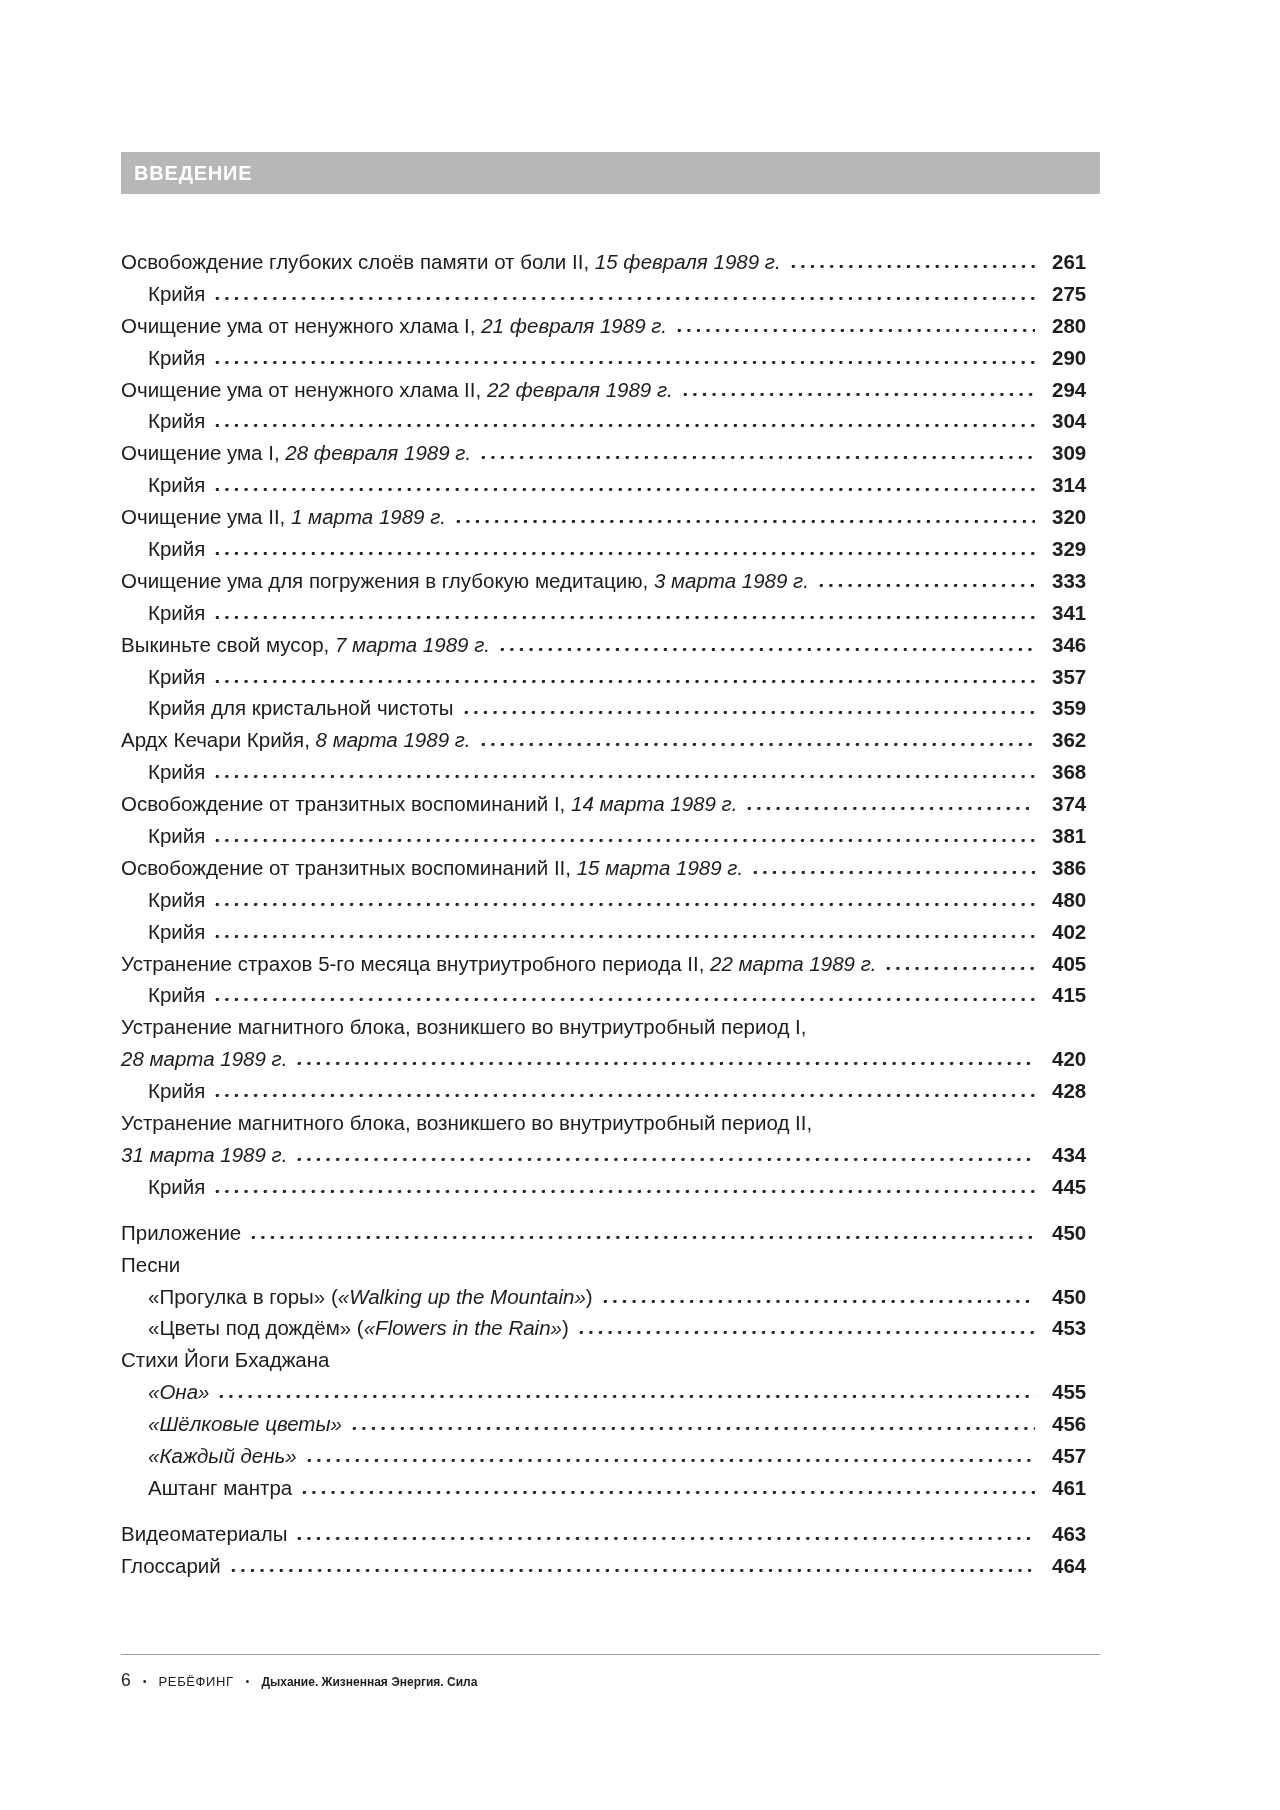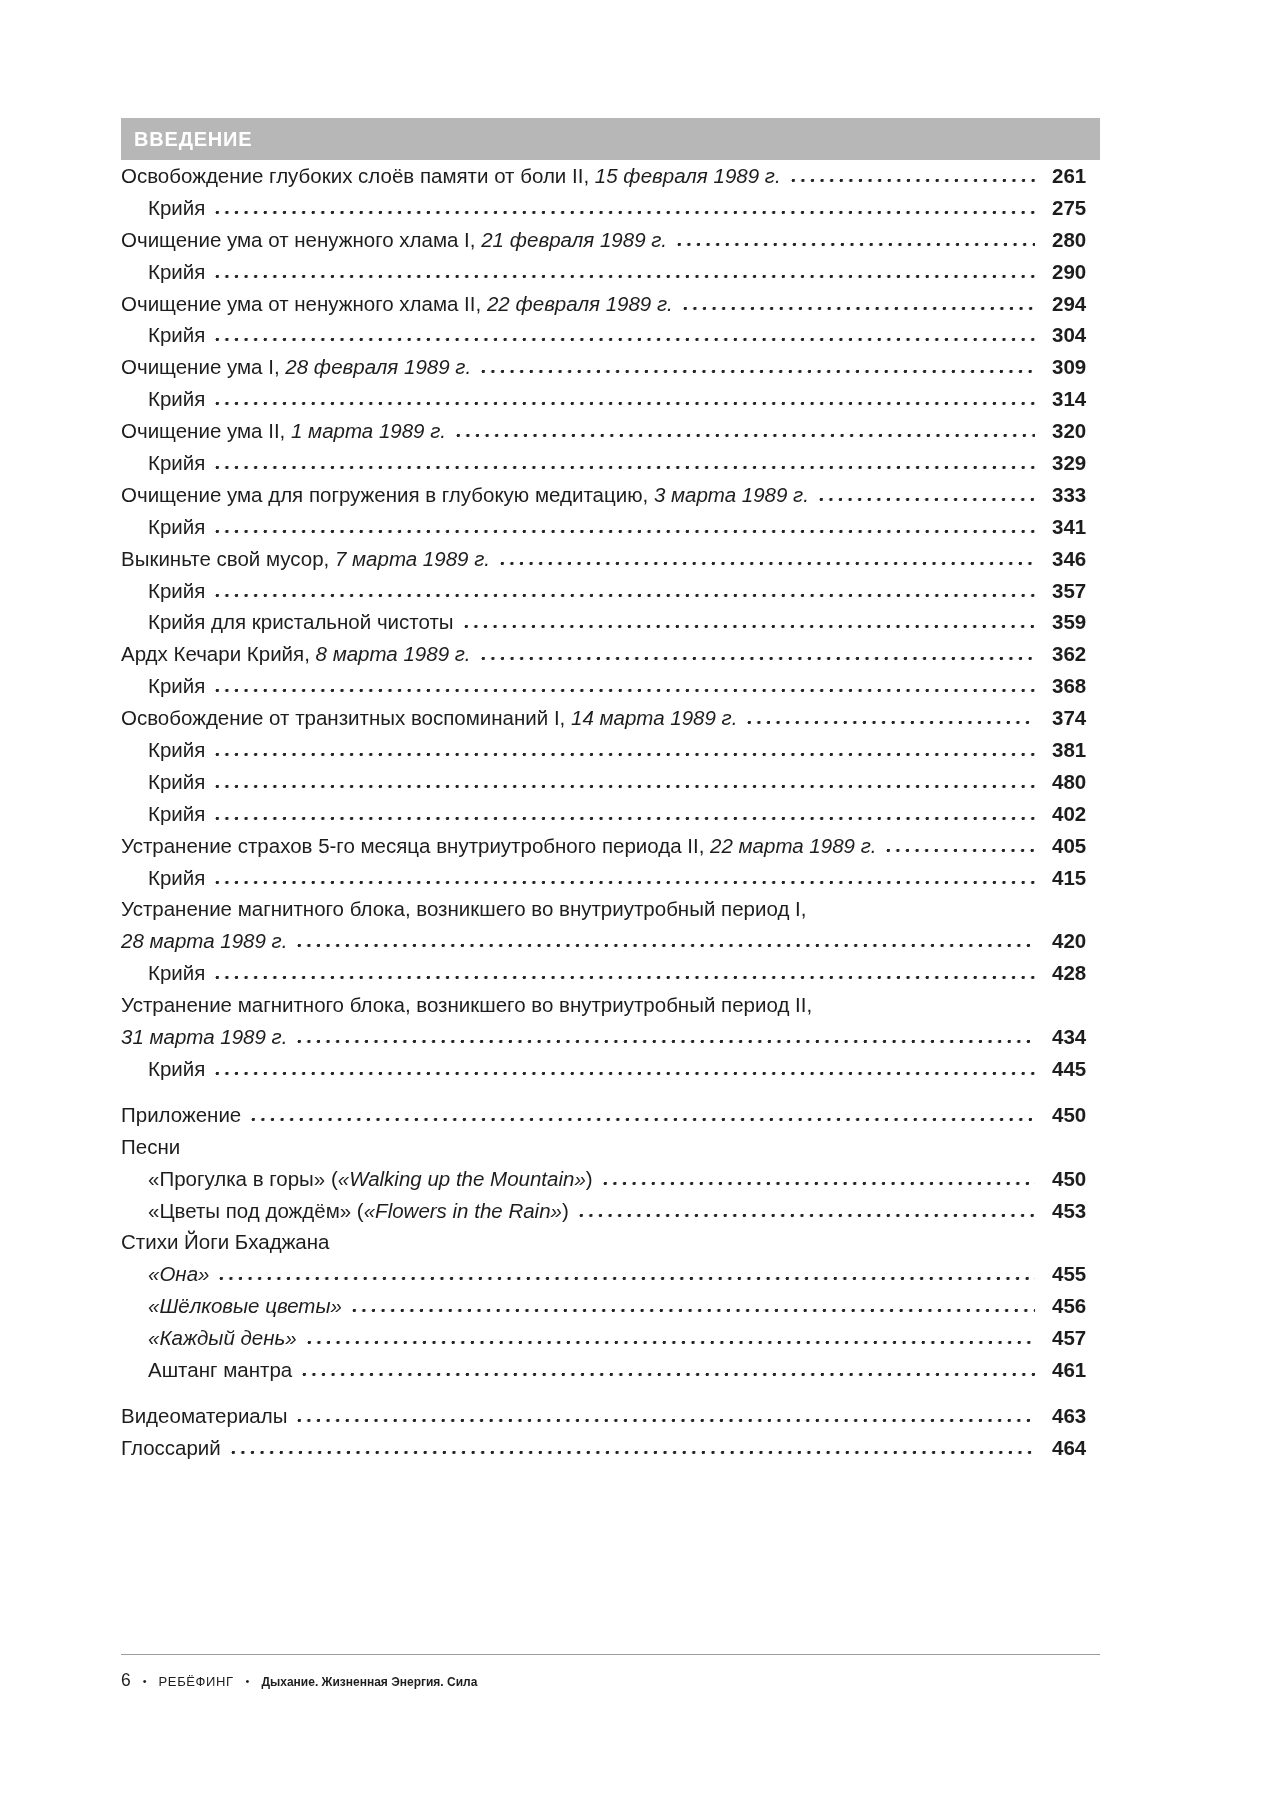--- a/index.html
+++ b/index.html
@@ -5,36 +5,36 @@
   * { box-sizing: border-box; }
   html, body { margin: 0; padding: 0; }
   body {
     width: 1280px; height: 1810px;
     background: #ffffff;
     font-family: "Liberation Sans", sans-serif;
     color: #1d1d1d;
     position: relative;
     overflow: hidden;
   }
-  .content { position: absolute; left: 121px; top: 118px; width: 979px; }
+  .content { position: absolute; left: 121px; top: 152px; width: 979px; }
 
   .header-bar {
     height: 42px;
     background: #b7b7b7;
     display: flex; align-items: center;
   }
   .header-bar .hlabel {
     color: #ffffff;
     font-weight: 700;
     font-size: 20px;
     letter-spacing: 0.8px;
     padding-left: 13px;
   }
 
-  .toc { font-size: 20.5px; }
+  .toc { margin-top: 52px; font-size: 20.5px; }
   .row {
     display: flex;
     align-items: baseline;
     line-height: 31.9px;
     height: 31.9px;
     white-space: nowrap;
   }
   .row.ind { padding-left: 27px; }
   .row.gap { margin-top: 14px; }
   .title { flex: 0 0 auto; }
@@ -167,20 +167,25 @@
       <div class="row">
         <span class="title"><span>Освобождение от транзитных воспоминаний I, </span><span class="it">14 марта 1989 г.</span></span>
         <span class="leader"></span>
         <span class="page">374</span>
       </div>
       <div class="row ind">
         <span class="title"><span>Крийя</span></span>
         <span class="leader"></span>
         <span class="page">381</span>
       </div>
+      <div class="row">
+        <span class="title"><span>Освобождение от транзитных воспоминаний II, </span><span class="it">15 марта 1989 г.</span></span>
+        <span class="leader"></span>
+        <span class="page">386</span>
+      </div>
       <div class="row ind">
         <span class="title"><span>Крийя</span></span>
         <span class="leader"></span>
         <span class="page">480</span>
       </div>
       <div class="row ind">
         <span class="title"><span>Крийя</span></span>
         <span class="leader"></span>
         <span class="page">402</span>
       </div>

